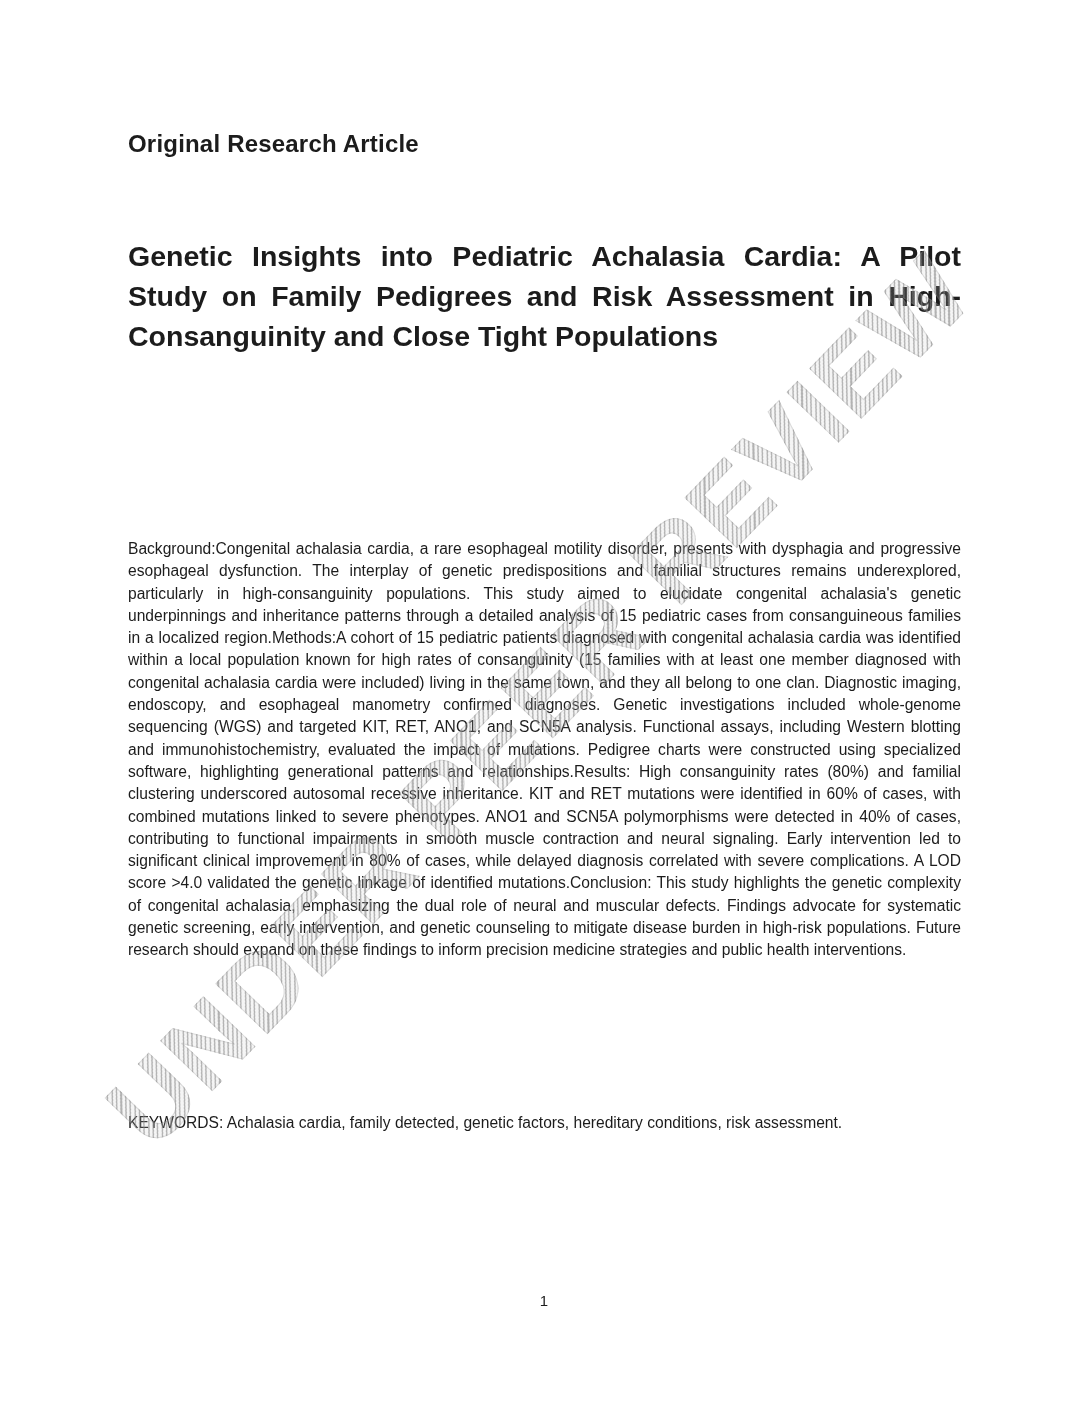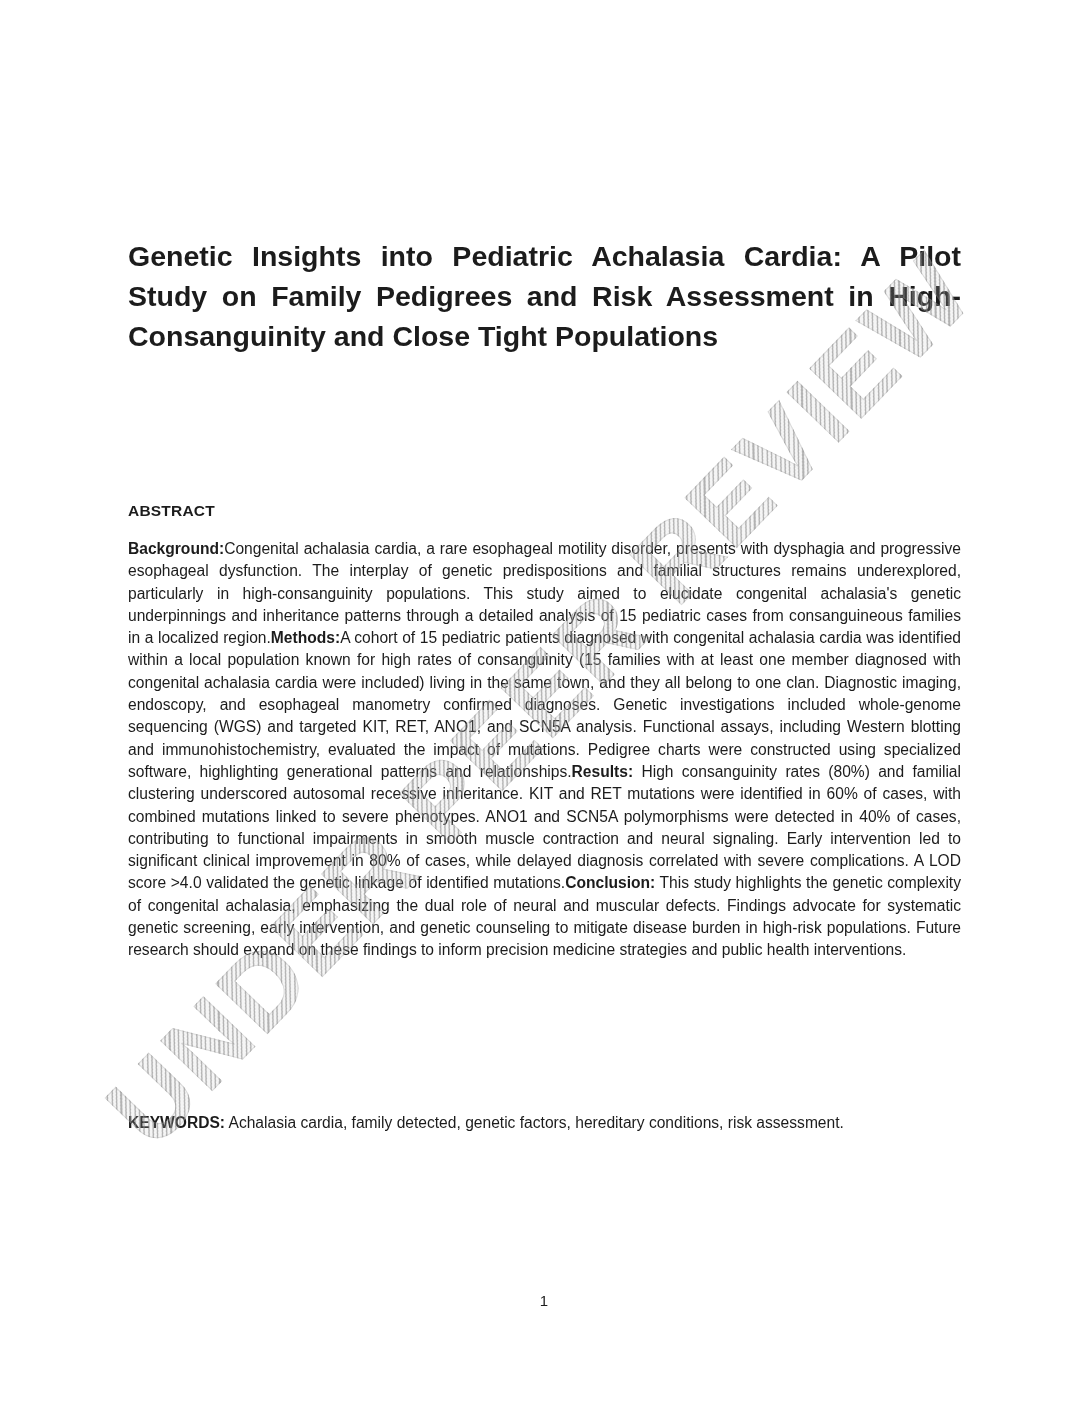--- a/index.html
+++ b/index.html
@@ -56,21 +56,21 @@
     line-height: 22px;
   }
   .page-number {
     position: absolute;
     left: 0;
     width: 1088px;
     top: 1292px;
     text-align: center;
     font-size: 15px;
   }
-  .seg-bold   { font-weight: bold; }
+  .seg-bold   { font-weight: normal; }
   .seg-italic { }
   .seg-normal { font-weight: normal; font-style: normal; }
 
   .watermark {
     position: absolute;
     left: 540px;
     top: 700px;
     transform: translate(-50%, -50%) rotate(-46deg);
     transform-origin: center center;
     font-size: 104px;
@@ -98,24 +98,24 @@
     }
   }
 </style>
 </head>
 <body>
 
 <div class="page">
 
   <div class="watermark">UNDER PEER REVIEW</div>
 
+  <div class="content-col article-type">Original Research Article</div>
 
   <h1 class="content-col paper-title" style="margin:0;">Genetic Insights into Pediatric Achalasia Cardia: A Pilot Study on Family Pedigrees and Risk Assessment in High-Consanguinity and Close Tight Populations</h1>
 
-  <div class="content-col abstract-heading">ABSTRACT</div>
 
   <p class="content-col abstract-body" style="margin:0;"><span class="seg-bold">Background:</span><span class="seg-normal">Congenital achalasia cardia, a rare esophageal motility disorder, presents with dysphagia and progressive esophageal dysfunction. The interplay of genetic predispositions and familial structures remains underexplored, particularly in high-consanguinity populations. This study aimed to elucidate congenital achalasia's genetic underpinnings and inheritance patterns through a detailed analysis of 15 pediatric cases from consanguineous families in a localized region.</span><span class="seg-bold">Methods:</span><span class="seg-normal">A cohort of 15 pediatric patients diagnosed with congenital achalasia cardia was identified within a local population known for high rates of consanguinity (15 families with at least one member diagnosed with congenital achalasia cardia were included) living in the same town, and they all belong to one clan. Diagnostic imaging, endoscopy, and esophageal manometry confirmed diagnoses. Genetic investigations included whole-genome sequencing (WGS) and targeted KIT, RET, ANO1, and SCN5A analysis. Functional assays, including Western blotting and immunohistochemistry, evaluated the impact of mutations. Pedigree charts were constructed using specialized software, highlighting generational patterns and relationships.</span><span class="seg-bold">Results:</span><span class="seg-normal"> High consanguinity rates (80%) and familial clustering underscored autosomal recessive inheritance. </span><span class="seg-italic">KIT</span><span class="seg-normal"> and </span><span class="seg-italic">RET</span><span class="seg-normal"> mutations were identified in 60% of cases, with combined mutations linked to severe phenotypes. </span><span class="seg-italic">ANO1</span><span class="seg-normal"> and </span><span class="seg-italic">SCN5A</span><span class="seg-normal"> polymorphisms were detected in 40% of cases, contributing to functional impairments in smooth muscle contraction and neural signaling. Early intervention led to significant clinical improvement in 80% of cases, while delayed diagnosis correlated with severe complications. A LOD score &gt;4.0 validated the genetic linkage of identified mutations.</span><span class="seg-bold">Conclusion:</span><span class="seg-normal"> This study highlights the genetic complexity of congenital achalasia, emphasizing the dual role of neural and muscular defects. Findings advocate for systematic genetic screening, early intervention, and genetic counseling to mitigate disease burden in high-risk populations. Future research should expand on these findings to inform precision medicine strategies and public health interventions.</span></p>
 
   <p class="content-col keywords-line" style="margin:0;"><span class="seg-bold">KEYWORDS:</span><span class="seg-normal"> Achalasia cardia, family detected, genetic factors, hereditary conditions, risk assessment.</span></p>
 
   <div class="page-number">1</div>
 
 </div>
 
 </body></html>

